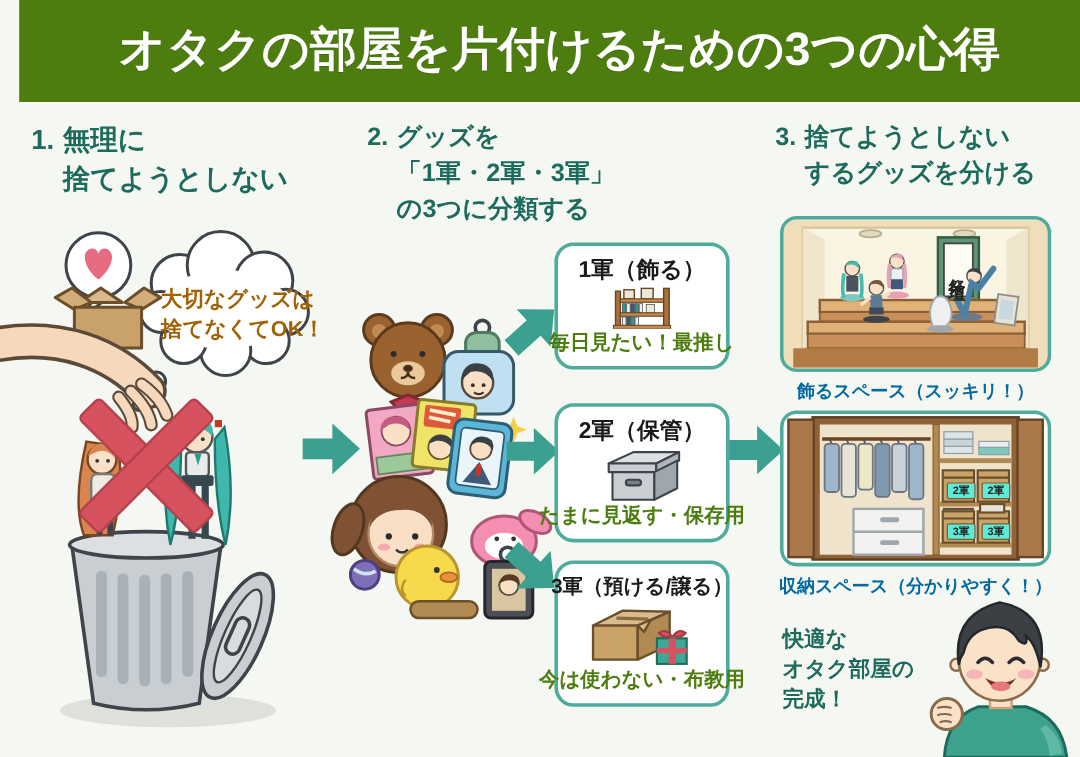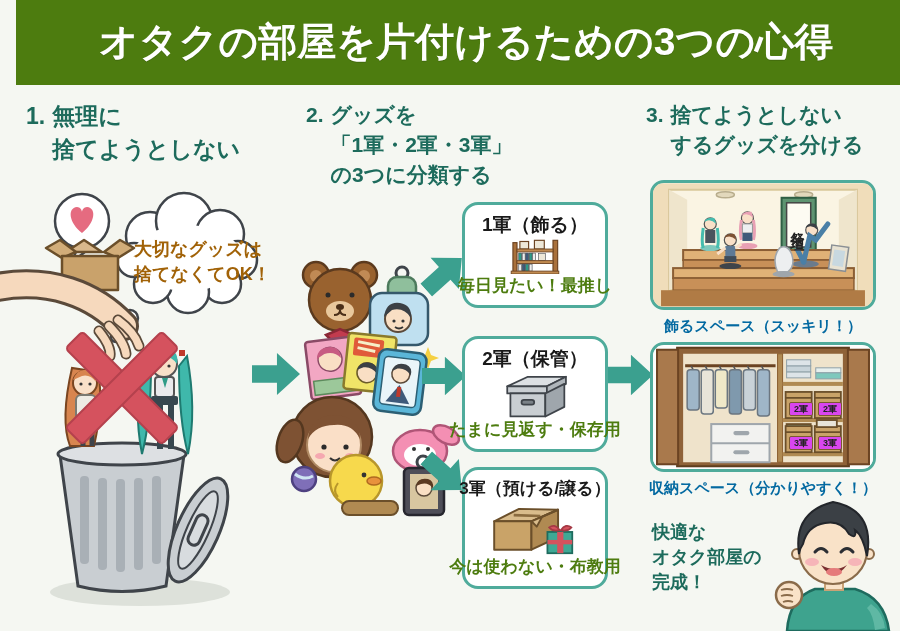--- a/index.html
+++ b/index.html
@@ -39,21 +39,21 @@
   .frame svg{display:block;width:100%;height:100%;}
   .framecap{position:absolute;left:643px;width:240px;text-align:center;
     font-size:15px;font-weight:800;color:#0369a1;white-space:nowrap;}
   
   .scroll-label{
     position:absolute;writing-mode:vertical-rl;text-orientation:upright;
     font-size:14px;font-weight:800;color:#222;letter-spacing:3px;
     display:flex;align-items:center;justify-content:center;
   }
   .closet-label{
-    position:absolute;width:22px;height:12px;background:#d946ef;border:1px solid #7A5A30;
+    position:absolute;width:22px;height:12px;background:#5eead4;border:1px solid #7A5A30;
     border-radius:2px;font-size:9px;font-weight:800;color:#222;
     display:flex;align-items:center;justify-content:center;line-height:1;
   }
   .bubble-text{
     position:absolute;left:134px;top:237px;width:116px;text-align:center;
     font-size:18px;font-weight:800;color:#a16207;line-height:1.4;
   }
   .bubble-text span{display:block;white-space:nowrap;}
   .final-msg{
     position:absolute;left:652px;top:520px;font-size:18px;font-weight:800;color:#1D6B5C;line-height:1.4;

